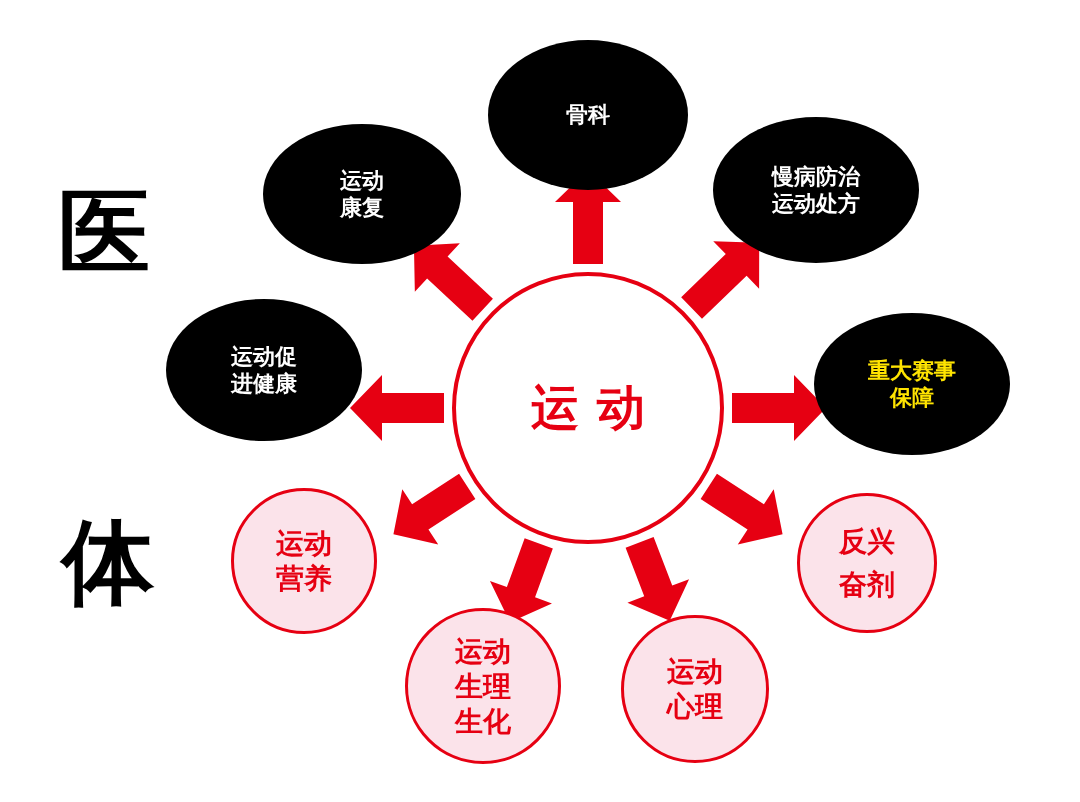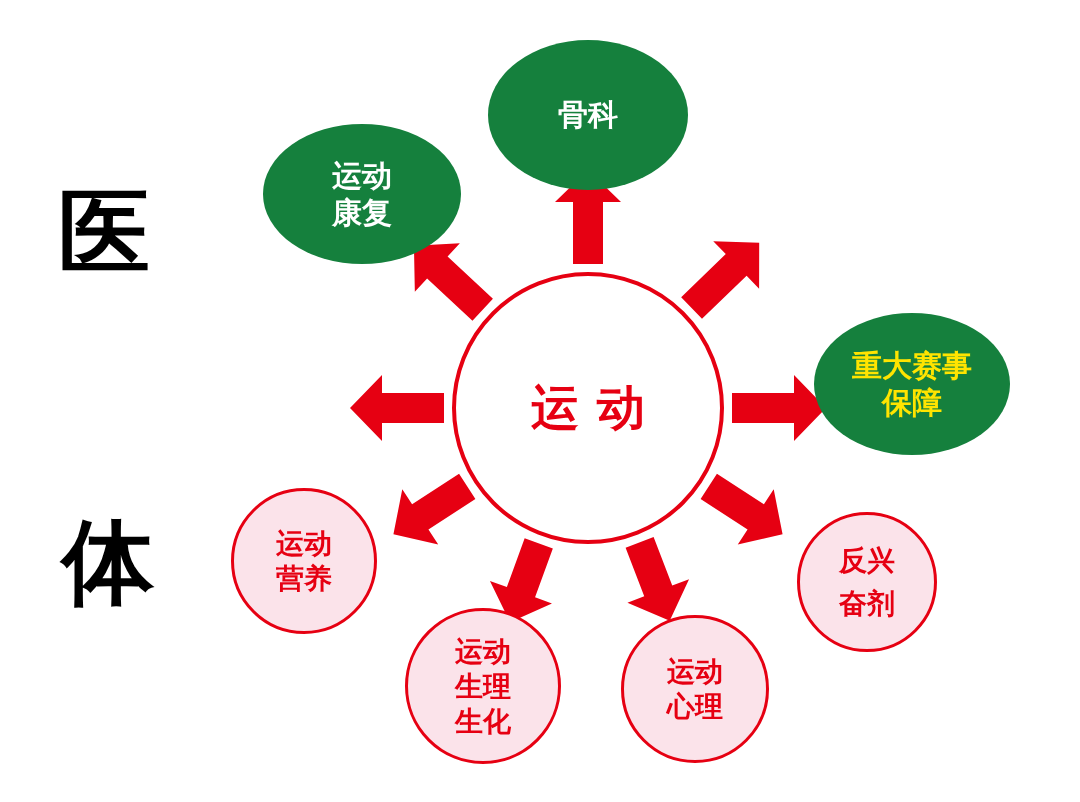--- a/index.html
+++ b/index.html
@@ -16,24 +16,24 @@
   .node{
     position:absolute;
     display:flex;flex-direction:column;
     align-items:center;justify-content:center;
     text-align:center;
     font-weight:bold;
     box-sizing:border-box;
     line-height:1.25;
   }
   .ellipse{
-    background:#15803d;
+    background:#000000;
     border-radius:50%;
     color:#ffffff;
-    font-size:30px;
+    font-size:22px;
   }
   .ellipse.yellow-text{color:#ffe400;}
   .pink-circle{
     background:#fbe3ea;
     border:3px solid #e60012;
     border-radius:50%;
     color:#e60012;
     font-size:28px;
   }
   .center-circle{
@@ -95,21 +95,29 @@
 
   <div class="node ellipse" style="left:488px;top:40px;width:200px;height:150px;">
     <span>骨科</span>
   </div>
 
   <div class="node ellipse" style="left:263px;top:124px;width:198px;height:140px;">
     <span>运动</span>
     <span>康复</span>
   </div>
 
+  <div class="node ellipse" style="left:713px;top:117px;width:206px;height:146px;">
+    <span>慢病防治</span>
+    <span>运动处方</span>
+  </div>
 
+  <div class="node ellipse" style="left:166px;top:299px;width:196px;height:142px;">
+    <span>运动促</span>
+    <span>进健康</span>
+  </div>
 
   <div class="node ellipse yellow-text" style="left:814px;top:313px;width:196px;height:142px;">
     <span>重大赛事</span>
     <span>保障</span>
   </div>
 
   <div class="node pink-circle" style="left:231px;top:488px;width:146px;height:146px;">
     <span>运动</span>
     <span>营养</span>
   </div>
@@ -118,18 +126,18 @@
     <span>运动</span>
     <span>生理</span>
     <span>生化</span>
   </div>
 
   <div class="node pink-circle" style="left:621px;top:615px;width:148px;height:148px;">
     <span>运动</span>
     <span>心理</span>
   </div>
 
-  <div class="node pink-circle" style="left:797px;top:512px;width:140px;height:140px;gap:8px;">
+  <div class="node pink-circle" style="left:797px;top:493px;width:140px;height:140px;gap:8px;">
     <span>反兴</span>
     <span>奋剂</span>
   </div>
 
 </div>
 
 </body></html>

